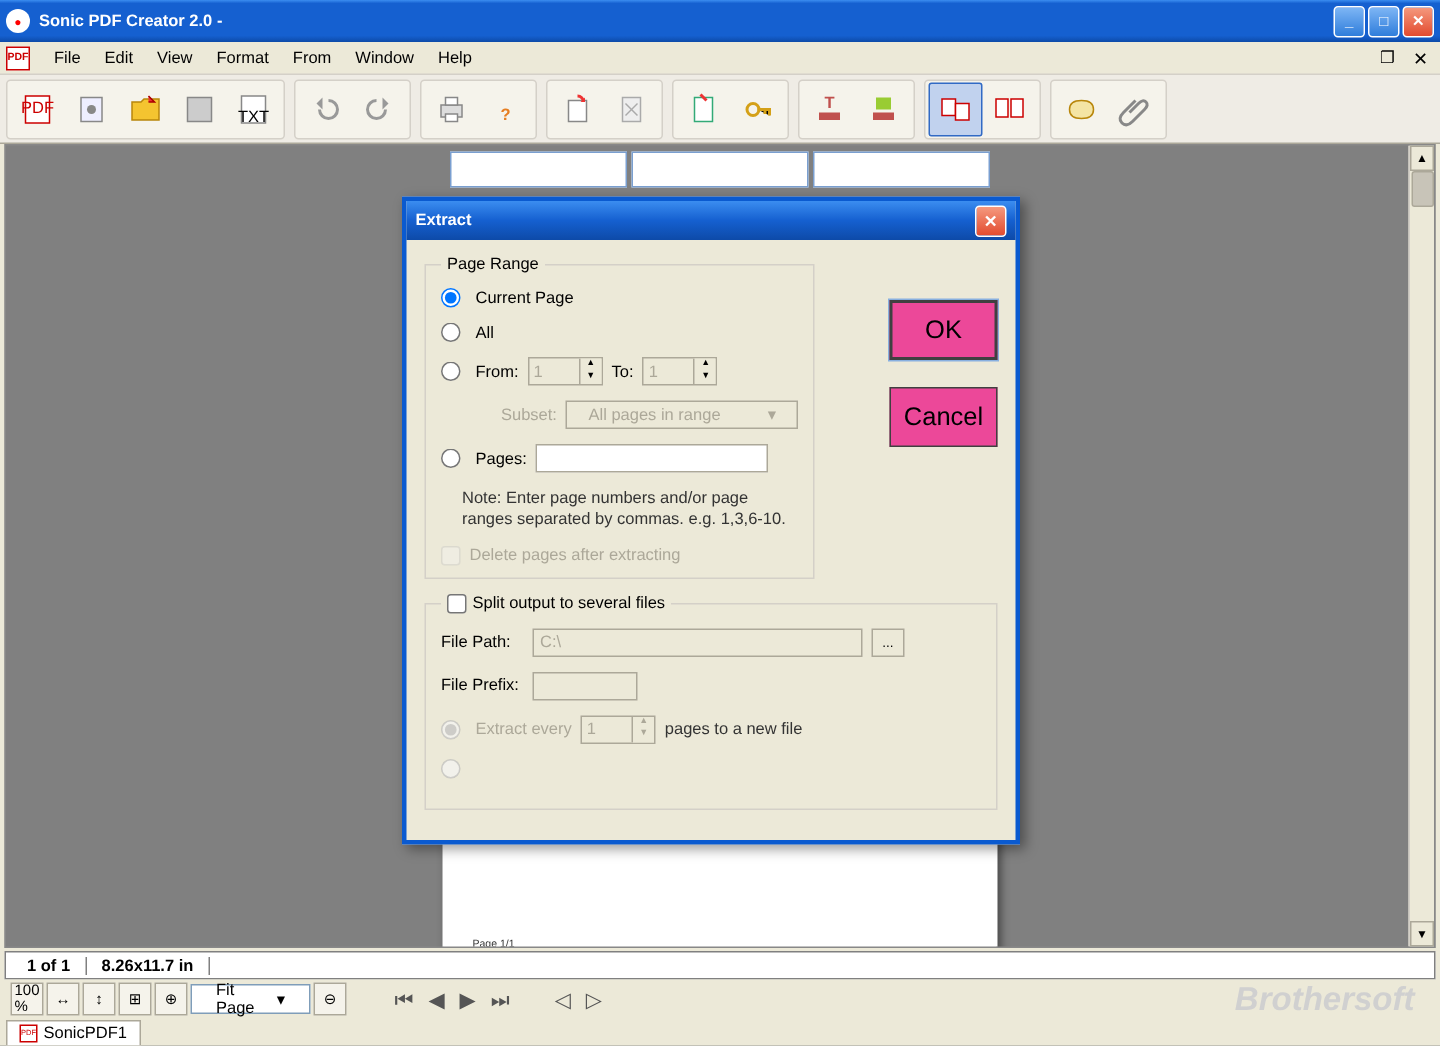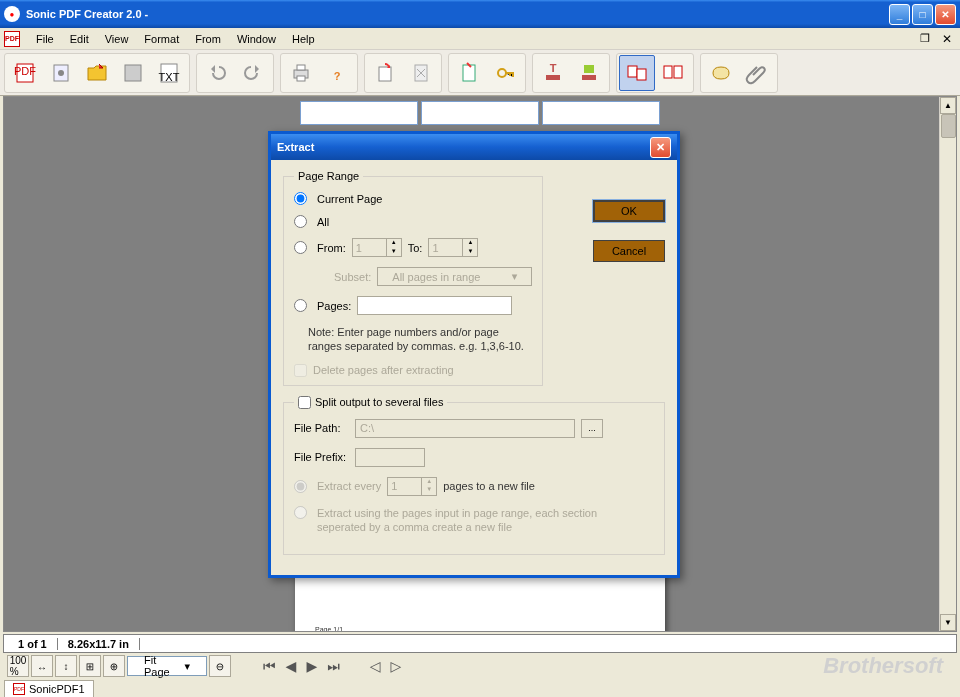--- a/index.html
+++ b/index.html
@@ -80,21 +80,21 @@
 .disabled-input { background: #ece9d8; color: #aca899; border: 1px solid #c0c0c0; height: 19px; }
 .spinner { width: 50px; height: 19px; border: 1px solid #aca899; background: #ece9d8; display: flex; align-items: center; padding: 0 3px; position: relative; }
 .spinner .spin-btns { position: absolute; right: 0; top: 0; bottom: 0; width: 15px; display: flex; flex-direction: column; }
 .spinner .spin-btns div { flex: 1; border-left: 1px solid #aca899; font-size: 6px; text-align: center; background: #ece9d8; }
 
 .note-text { font-size: 11px; color: #333; margin: 4px 0 10px 14px; line-height: 1.3; }
 .checkbox-row { display: flex; align-items: center; gap: 6px; margin-top: 6px; color: #aca899; }
 .checkbox-row input { opacity: 0.5; }
 
 .dlg-buttons { position: absolute; right: 12px; top: 40px; display: flex; flex-direction: column; gap: 18px; }
-.dlg-btn { width: 72px; height: 22px; border: 1px solid #404040; background: #a16207; cursor: pointer; font-size: 11px; }
+.dlg-btn { width: 72px; height: 40px; border: 1px solid #404040; background: #ec4899; cursor: pointer; font-size: 17px; }
 .dlg-btn.default { border: 2px solid #404040; box-shadow: 0 0 0 1px #88b0e0; }
 
 .page-range-group { width: 260px; }
 .split-group { width: 382px; }
 
 .text-input-long { width: 220px; height: 19px; border: 1px solid #aca899; background: #ece9d8; color: #aca899; padding: 0 4px; }
 .browse-btn { width: 22px; height: 19px; border: 1px solid #aca899; background: #ece9d8; cursor: pointer; font-size: 9px; display: flex; align-items: center; justify-content: center; }
 .text-input-short { width: 70px; height: 19px; border: 1px solid #aca899; background: #ece9d8; }
 
 .select-subset { width: 155px; height: 19px; border: 1px solid #aca899; background: #ece9d8; color: #aca899; padding: 0 14px; display: flex; align-items: center; justify-content: space-between; }
@@ -402,18 +402,17 @@
           <div class="spin-btns">
               <div>▲</div>
               <div>▼</div>
             </div>
         </div>
         <label style="color:#333;">pages to a new file</label>
       </div>
 
       <div class="radio-row disabled-text" style="align-items:flex-start;">
         <input type="radio" name="sp" disabled="" style="">
-        <label style="width:300px; line-height:1.3;">Extract using the pages input in page range, each section seperated by a comma create a new file</label>
       </div>
     </fieldset>
 
   </div>
 </div>
 
 </body></html>

